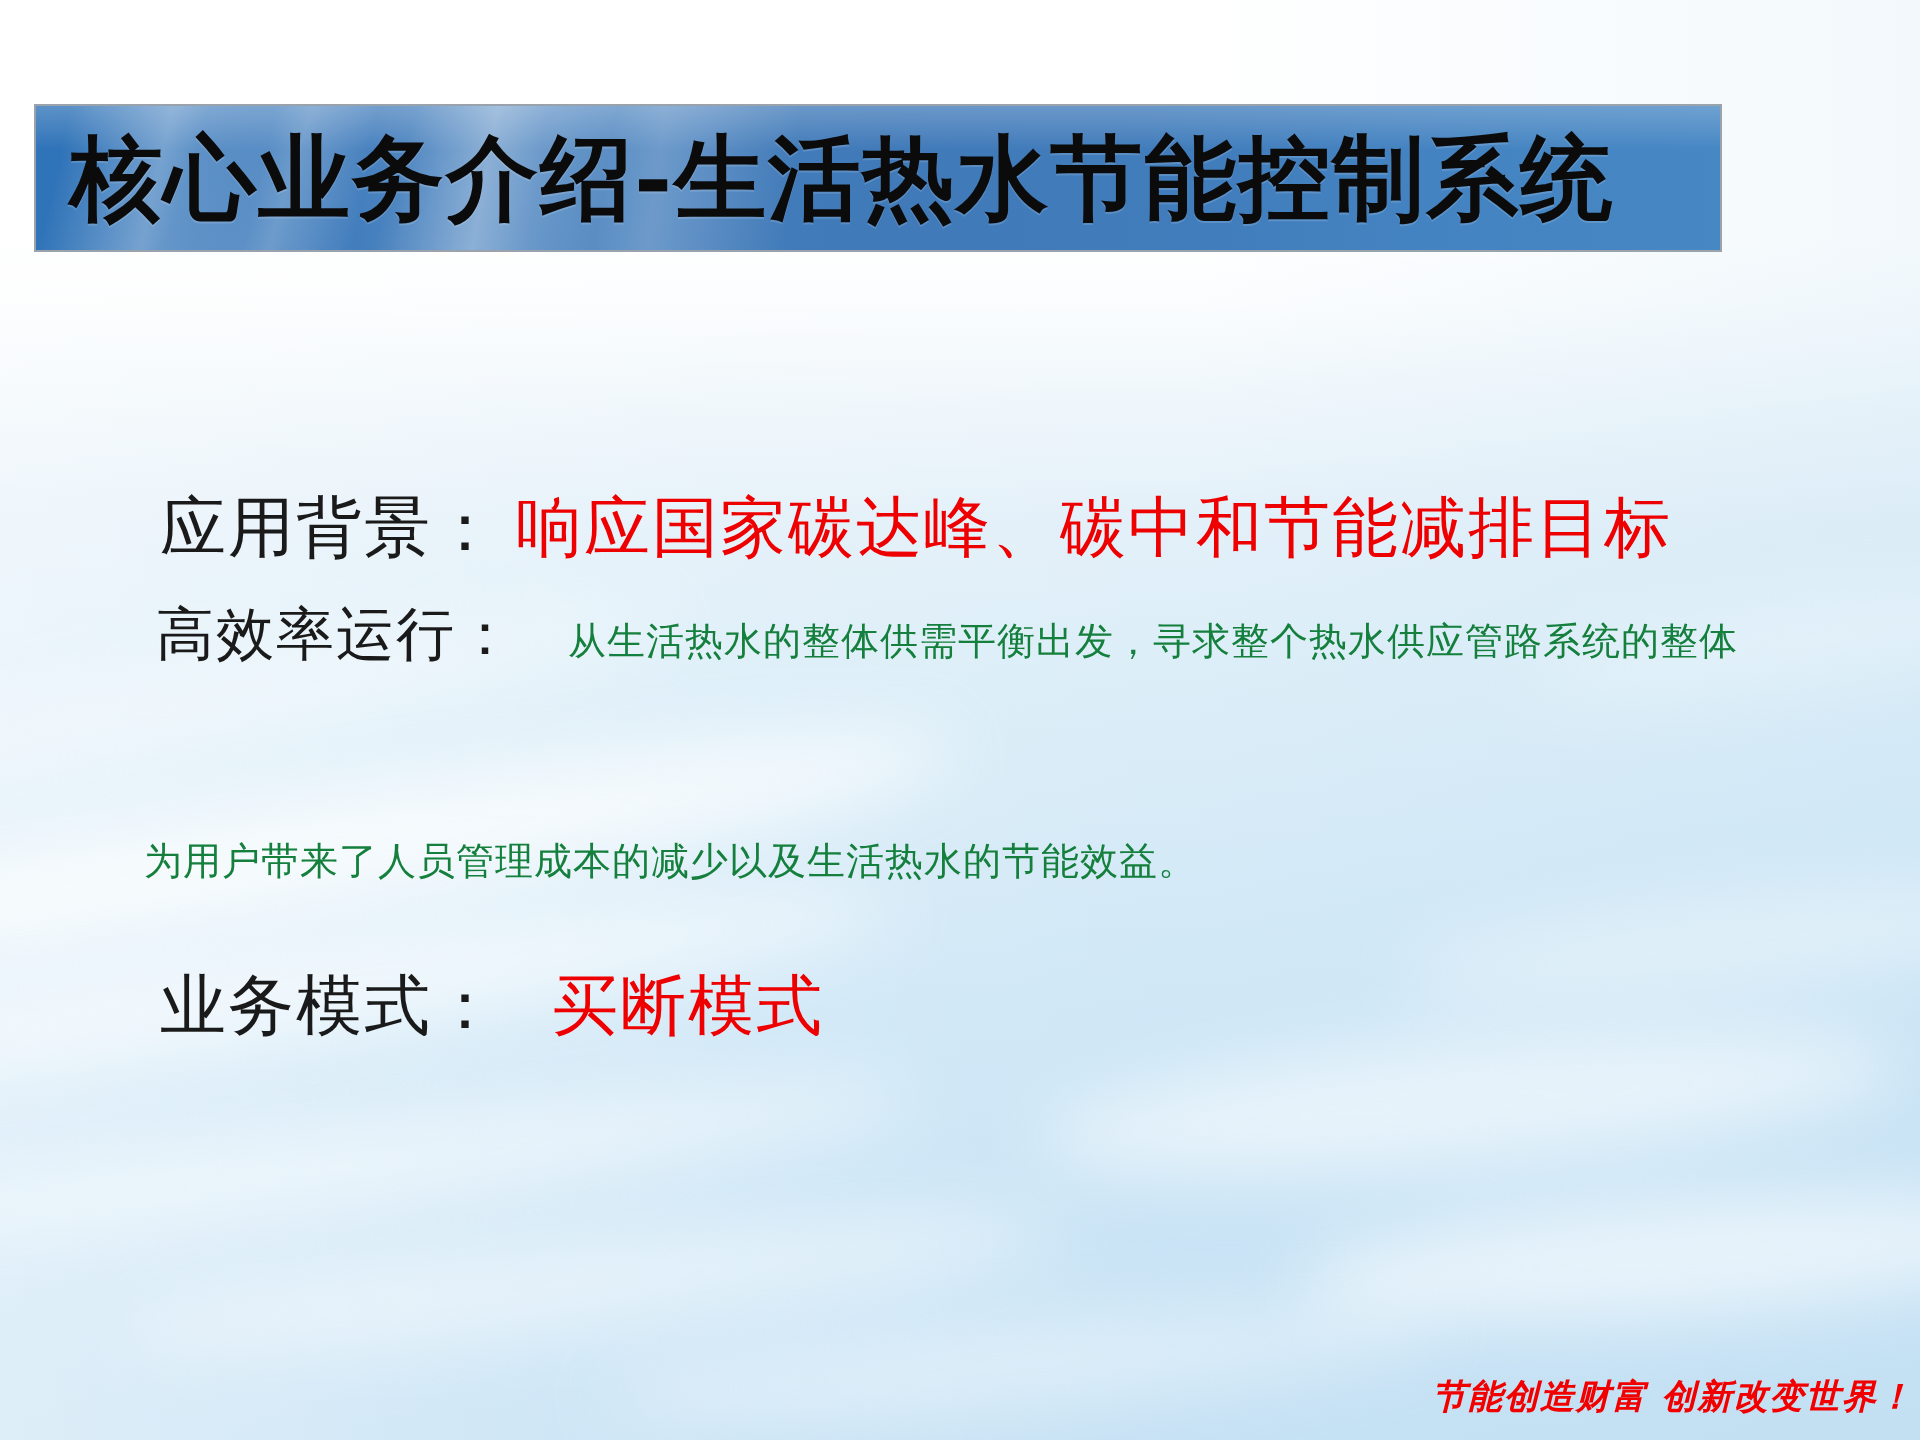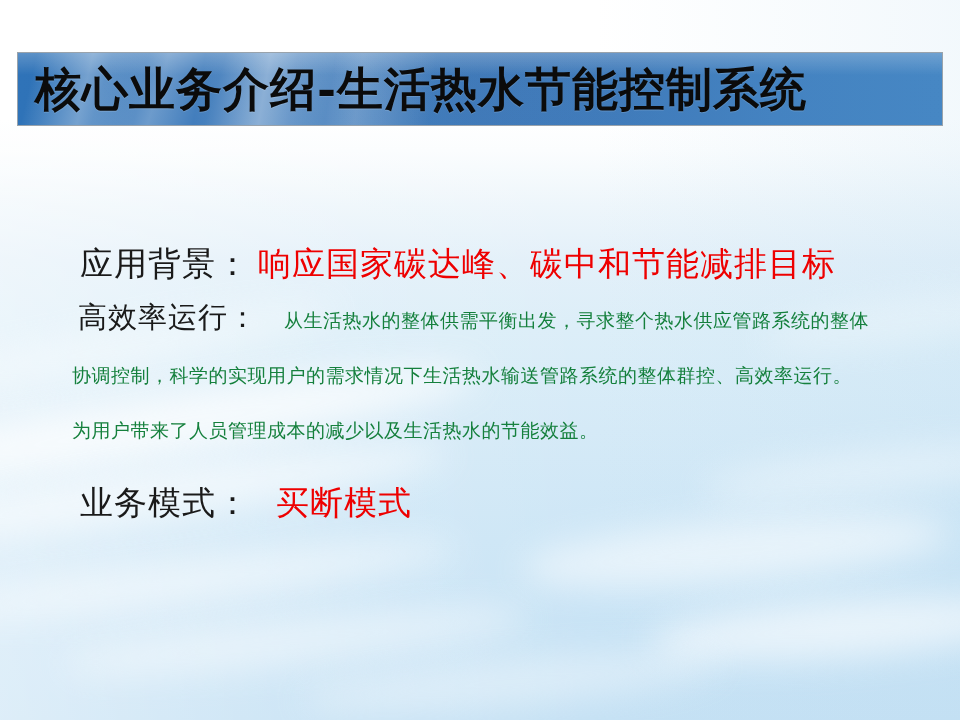--- a/index.html
+++ b/index.html
@@ -79,21 +79,21 @@
   .c9 { left: 300px;  top: 660px; width: 420px; height: 44px; opacity: .38;
         transform: rotate(-5deg); }
   .c10 { left: 760px; top: 300px; width: 300px; height: 40px; opacity: .30;
         transform: rotate(-8deg); }
 
   
   .title-banner {
     position: absolute;
     left: 17px;
     top: 52px;
-    width: 926px;
+    width: 844px;
     height: 74px;
     box-sizing: border-box;
     border: 1px solid #9aa3ab;
     background:
       
       linear-gradient(107deg,
         rgba(255,255,255,0.00) 10%,
         rgba(255,255,255,0.30) 16%,
         rgba(255,255,255,0.05) 22%),
       linear-gradient(100deg,
@@ -227,28 +227,26 @@
   <div class="content">
 
     <div class="row" id="row-background">
       <span class="label-lg">应用背景：</span><span class="inline-gap-sm"></span><span class="red-lg">响应国家碳达峰、碳中和节能减排目标</span>
     </div>
 
     <div class="row" id="row-function">
       <span class="label-md">高效率运行：</span><span class="inline-gap-md"></span><span class="body-sm">从生活热水的整体供需平衡出发，寻求整个热水供应管路系统的整体</span>
     </div>
 
-    <div class="row" id="row-func-line2">
-      <span class="body-sm">协调控制，科学的实现用户的需求情况下生活热水输送管路系统的整体群控、高效率运行。</span>
-    </div>
 
     <div class="row" id="row-func-line3">
       <span class="body-sm">为用户带来了人员管理成本的减少以及生活热水的节能效益。</span>
     </div>
 
     <div class="row" id="row-mode">
       <span class="label-lg">业务模式：</span><span class="inline-gap-md"></span><span class="red-lg">买断模式</span>
     </div>
 
   </div>
 
+  <div class="footer-slogan">节能创造财富 创新改变世界！</div>
 
 </div>
 
 </body></html>

